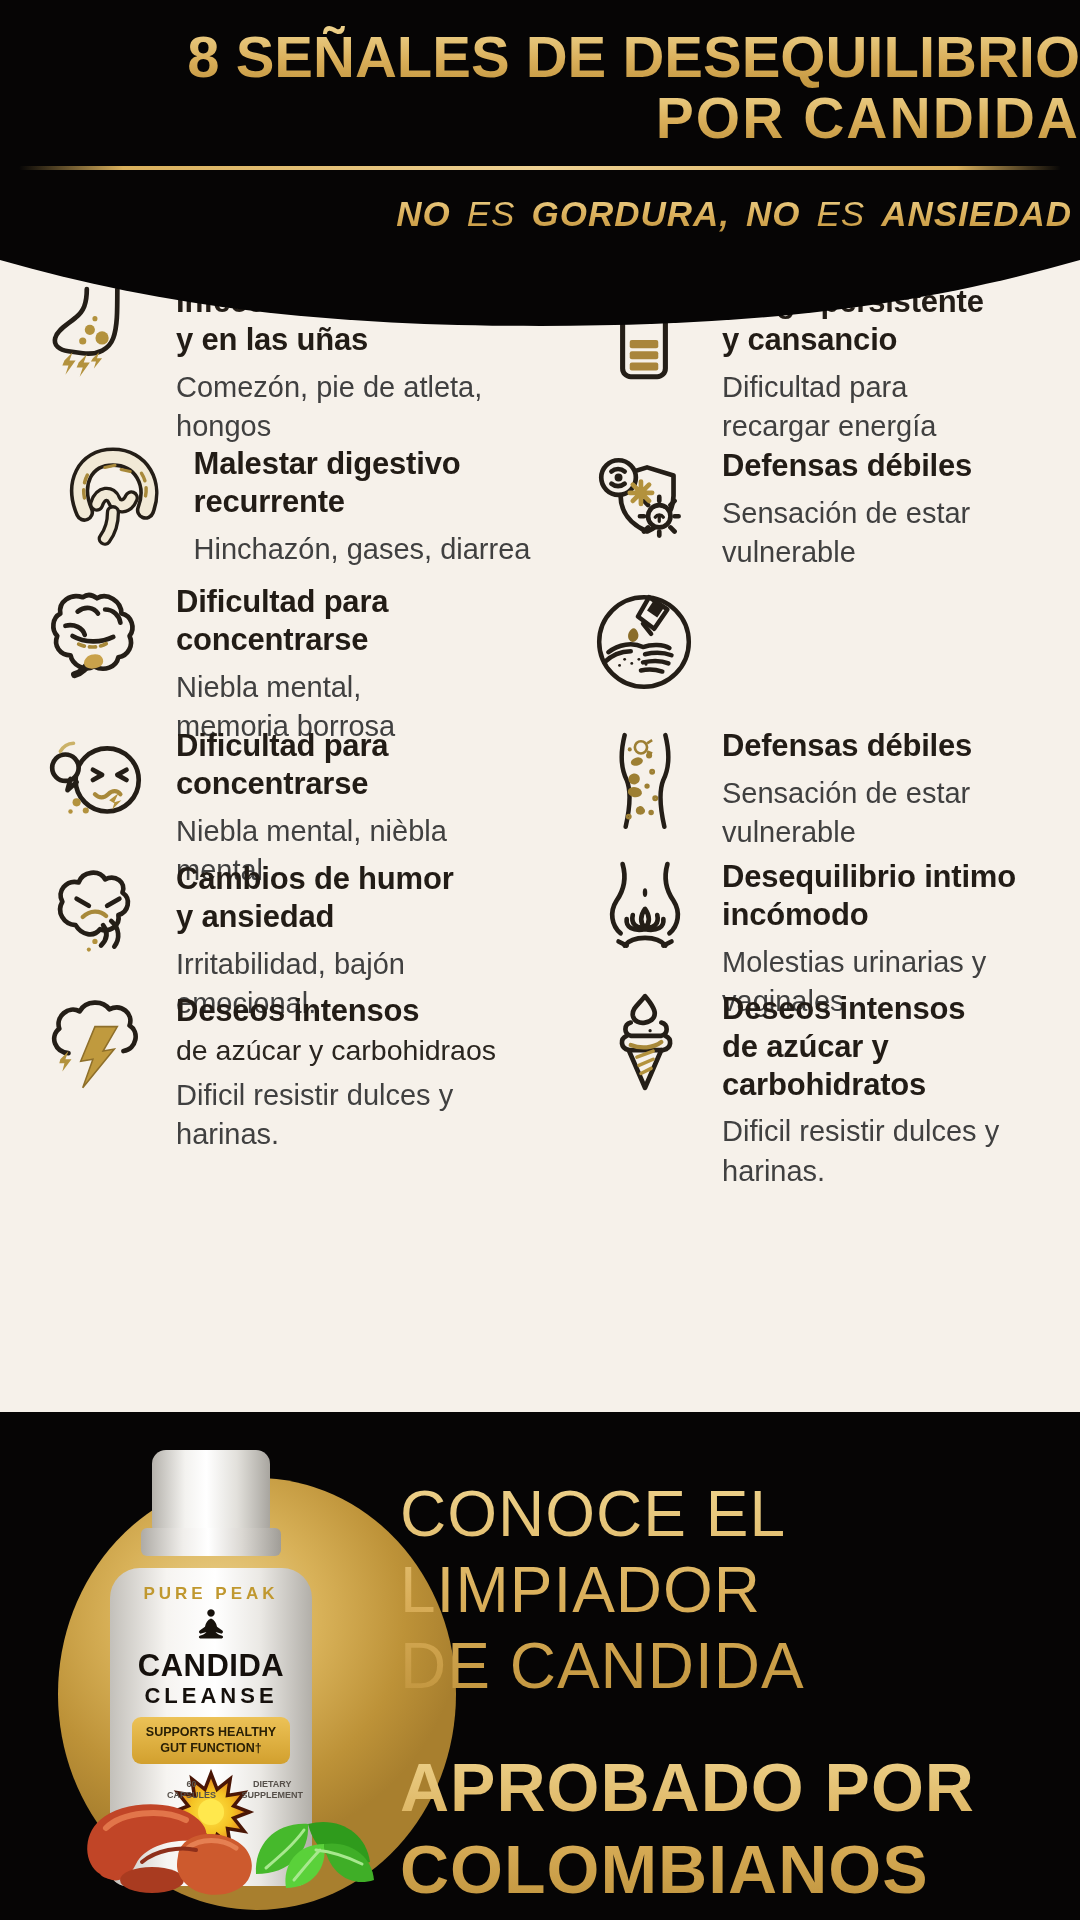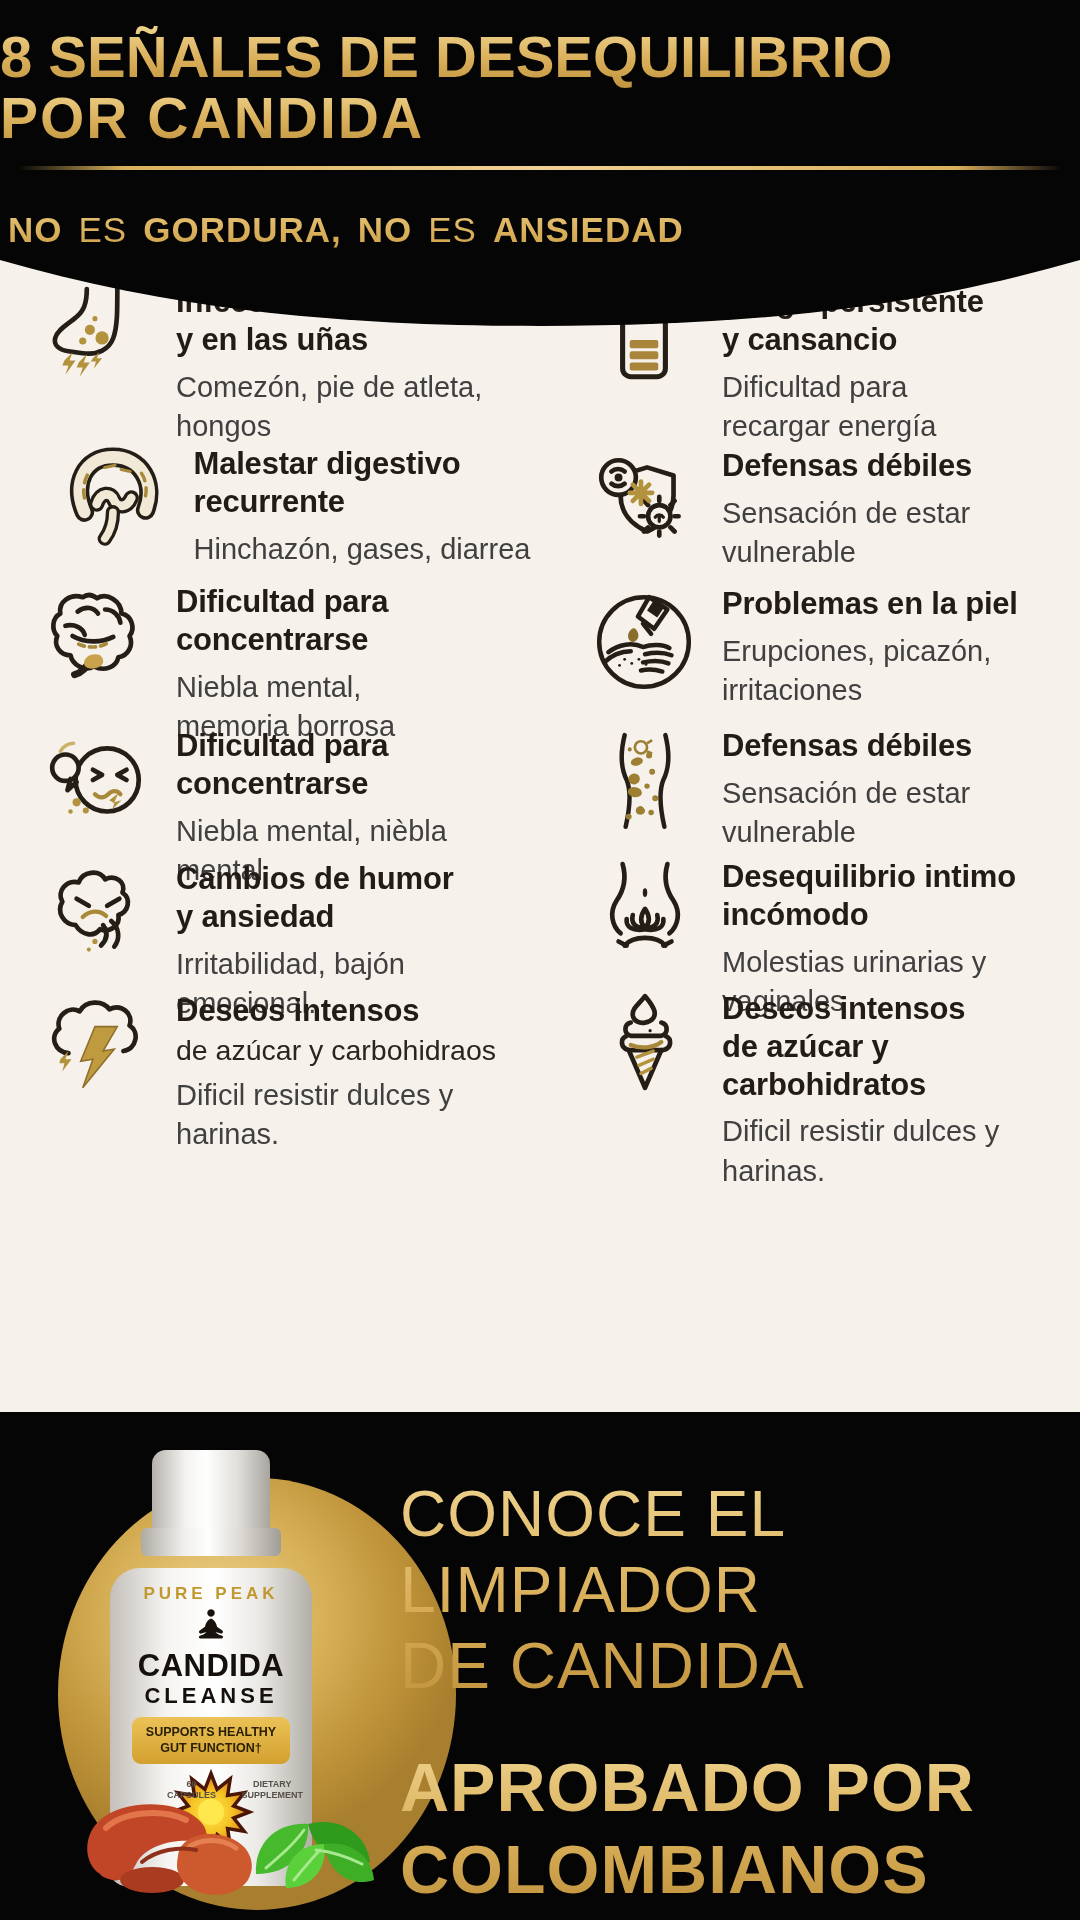--- a/index.html
+++ b/index.html
@@ -1,30 +1,30 @@
 <!DOCTYPE html>
 <html><head>
 <meta charset="utf-8">
 <style>
   html,body{margin:0;padding:0;background:#222;}
   .page{position:relative;width:1080px;height:1920px;background:#f6f1ea;overflow:hidden;
         font-family:"Liberation Sans",sans-serif;margin:0 auto;}
 
   
   .hero{position:absolute;top:0;left:0;width:1080px;height:256px;background:#060505;
-        text-align:left;padding-top:26px;box-sizing:border-box;z-index:2;}
+        text-align:right;padding-top:26px;box-sizing:border-box;z-index:2;}
   .hero-curve{position:absolute;top:254px;left:0;width:1080px;height:72px;display:block;z-index:2;}
   .gold-text{background:linear-gradient(180deg,#eed38d 0%,#d9ae59 55%,#c0943d 100%);
              -webkit-background-clip:text;background-clip:text;color:transparent;}
   .hero-t1{font-size:58px;font-weight:600;line-height:1.08;letter-spacing:0;}
   .hero-t2{font-size:57px;font-weight:800;letter-spacing:2px;line-height:1.05;}
   .divider{height:4px;width:1042px;margin:18px auto 0;border-radius:2px;
            background:linear-gradient(90deg,rgba(170,130,50,0) 0%,#d9b05c 10%,#eed294 50%,#d9b05c 90%,rgba(170,130,50,0) 100%);}
   .hero-sub{margin-top:24px;font-size:35px;letter-spacing:1px;}
-  .hero-sub .seg{margin:16px 8px;display:inline-block;}
+  .hero-sub .seg{margin:0 8px;display:inline-block;font-style:italic;}
   .hero-sub .b{font-weight:800;}
   .hero-sub .r{font-weight:400;}
 
   
   .item{position:absolute;display:flex;gap:22px;align-items:flex-start;}
   .item .icon{flex:none;width:112px;display:flex;justify-content:center;align-items:flex-start;}
   .t{font-size:31px;font-weight:700;color:#221c16;line-height:1.22;white-space:pre-line;letter-spacing:-0.2px;}
   .st{font-size:28.5px;font-weight:500;color:#2a251f;margin-top:4px;white-space:pre-line;}
   .d{font-size:29px;font-weight:400;color:#404040;line-height:1.35;margin-top:9px;white-space:pre-line;}
   #l1{top:283px;left:42px;width:506px;}
@@ -211,25 +211,20 @@
           <path d="M40 47 c3 -6 7 -6 9 0 c2 5 -2 9 -5 9 c-3 0 -6 -4 -4 -9 z" fill="#8a6d2a"></path>
           <g fill="#241e17">
             <circle cx="36" cy="73" r="1.4"></circle>
             <circle cx="43" cy="77" r="1.4"></circle>
             <circle cx="50" cy="73" r="1.4"></circle>
             <circle cx="31" cy="79" r="1.4"></circle>
             <circle cx="57" cy="78" r="1.4"></circle>
           </g>
         </svg>
     </span>
-    <div class="txt">
-        <div class="t">Problemas en la piel</div>
-        <div class="d">Erupciones, picazón,
-irritaciones</div>
-      </div>
   </div>
 
   <div class="item" id="l4">
     <span class="icon">
       <svg width="112" height="112" viewBox="0 0 110 110">
           <g fill="none" stroke="#241e17" stroke-width="4.6" stroke-linecap="round" stroke-linejoin="round">
             <circle cx="64" cy="52" r="31"></circle>
             <circle cx="23" cy="40" r="13" fill="#f6f1ea"></circle>
             <path d="M28 51 l-3 11 9 -8"></path>
             <path d="M50 42 l9 5 -9 5"></path>

